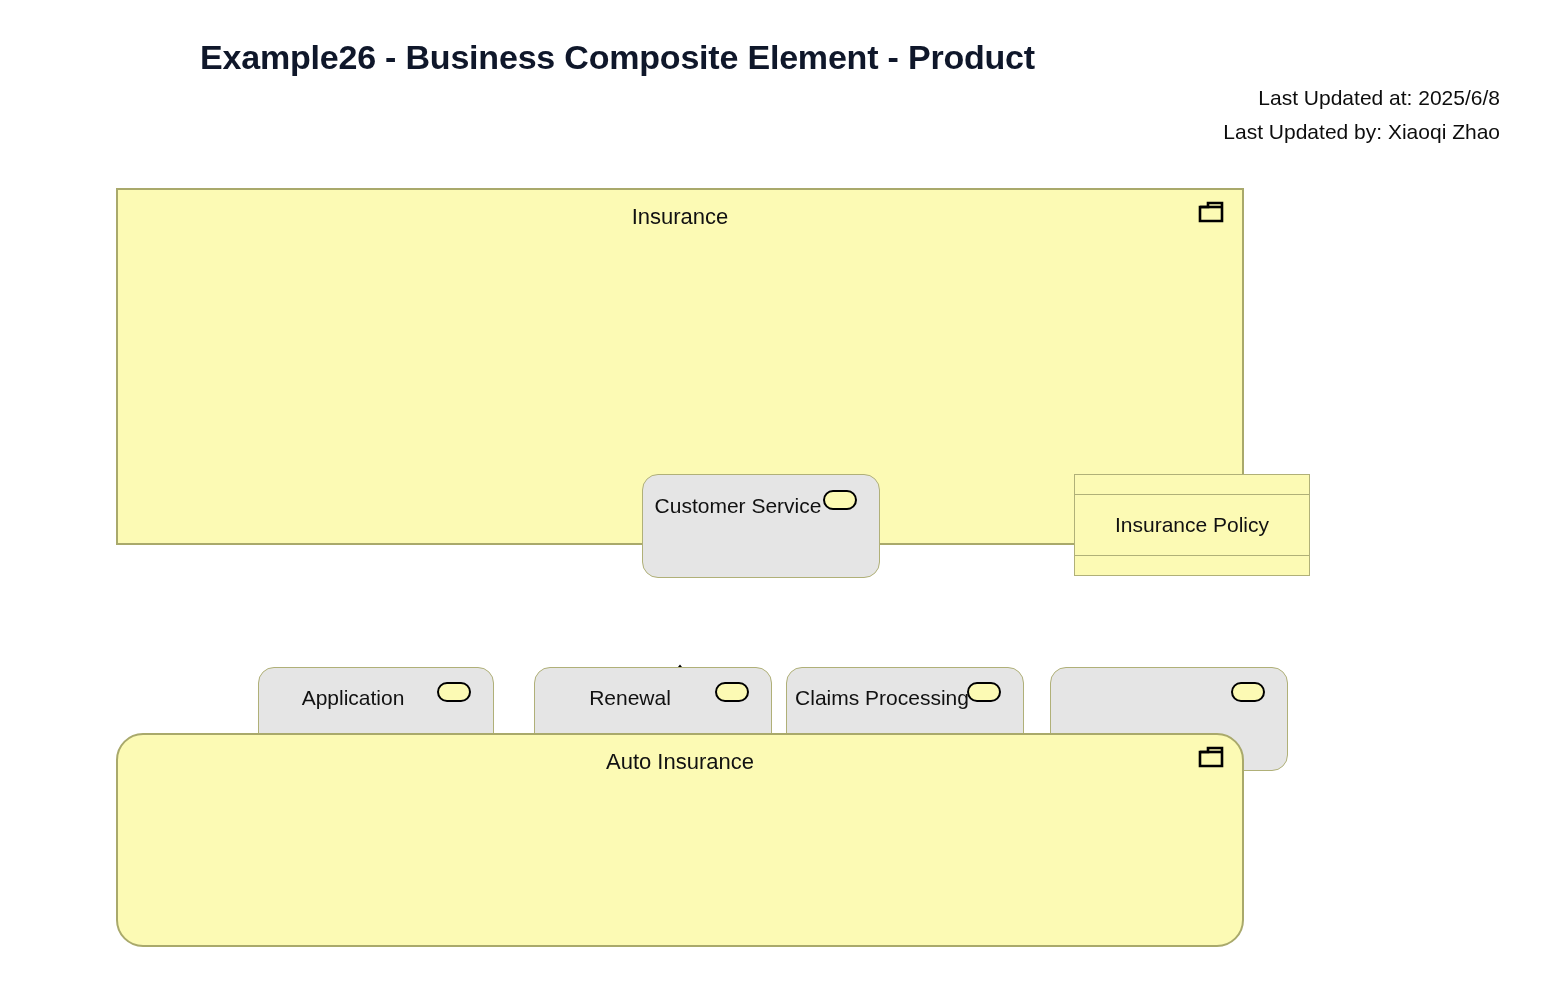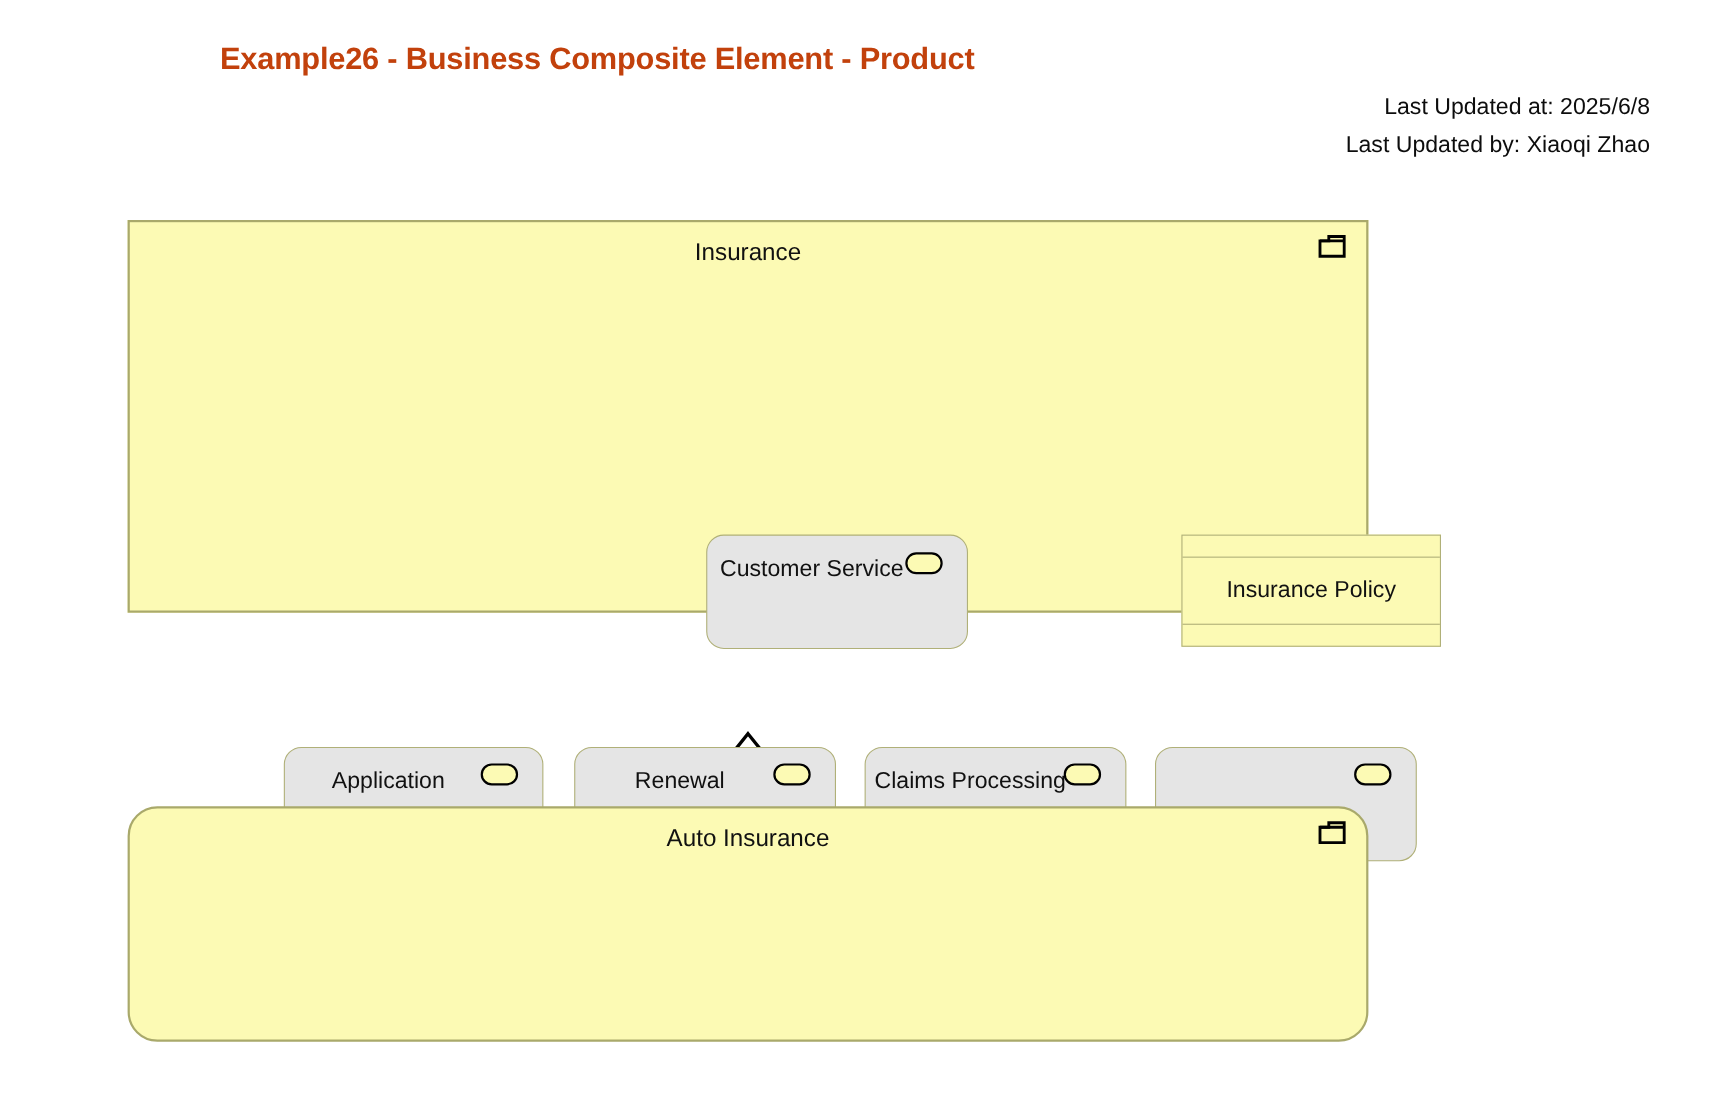--- a/index.html
+++ b/index.html
@@ -14,25 +14,25 @@
     font-family: "Liberation Sans", sans-serif;
     color: #1a1a1a;
     overflow: hidden;
   }
 
   
   #diagram-title {
     position: absolute;
     left: 200px;
     top: 38px;
-    font-size: 28px;
+    font-size: 34px;
     font-weight: bold;
     letter-spacing: -0.2px;
     white-space: nowrap;
-    color: #c2410c;
+    color: #0f172a;
   }
   .meta-line {
     position: absolute;
     right: 62px;
     font-size: 21px;
     white-space: nowrap;
     text-align: right;
     color: #0d0d0d;
   }
   #meta-updated-at { top: 86px; }
@@ -68,21 +68,20 @@
     position: absolute;
     width: 26px;
     height: 22px;
   }
 
   #package-insurance {
     left: 116px;
     top: 188px;
     width: 1128px;
     height: 357px;
-    margin-top: 12px;
   }
   #package-insurance > .package-title { top: 14px; }
   #package-insurance > .package-icon { right: 18px; top: 11px; }
 
   #package-auto-insurance {
     left: 116px;
     top: 733px;
     width: 1128px;
     height: 214px;
     border-radius: 27px;
@@ -118,21 +117,21 @@
   }
 
   #svc-customer-service { left: 524px; top: 284px; width: 238px; height: 104px; }
   #svc-customer-service > .service-label { top: 16px; padding-right: 46px; }
   #svc-customer-service > .service-icon { right: 22px; top: 15px; }
 
   #svc-application { left: 140px; top: 477px; width: 236px; height: 104px; }
   #svc-application > .service-label { top: 15px; padding-right: 46px; }
   #svc-application > .service-icon { right: 22px; top: 14px; }
 
-  #svc-renewal { left: 404px; top: 477px; width: 238px; height: 104px; }
+  #svc-renewal { left: 416px; top: 477px; width: 238px; height: 104px; }
   #svc-renewal > .service-label { top: 15px; padding-right: 46px; }
   #svc-renewal > .service-icon { right: 22px; top: 14px; }
 
   #svc-claims-processing { left: 668px; top: 477px; width: 238px; height: 104px; text-decoration: underline; }
   #svc-claims-processing > .service-label { top: 15px; padding-right: 46px; }
   #svc-claims-processing > .service-icon { right: 22px; top: 14px; }
 
   #svc-appeal { left: 932px; top: 477px; width: 238px; height: 104px; }
   #svc-appeal > .service-label { top: 15px; padding-right: 46px; }
   #svc-appeal > .service-icon { right: 22px; top: 14px; }

